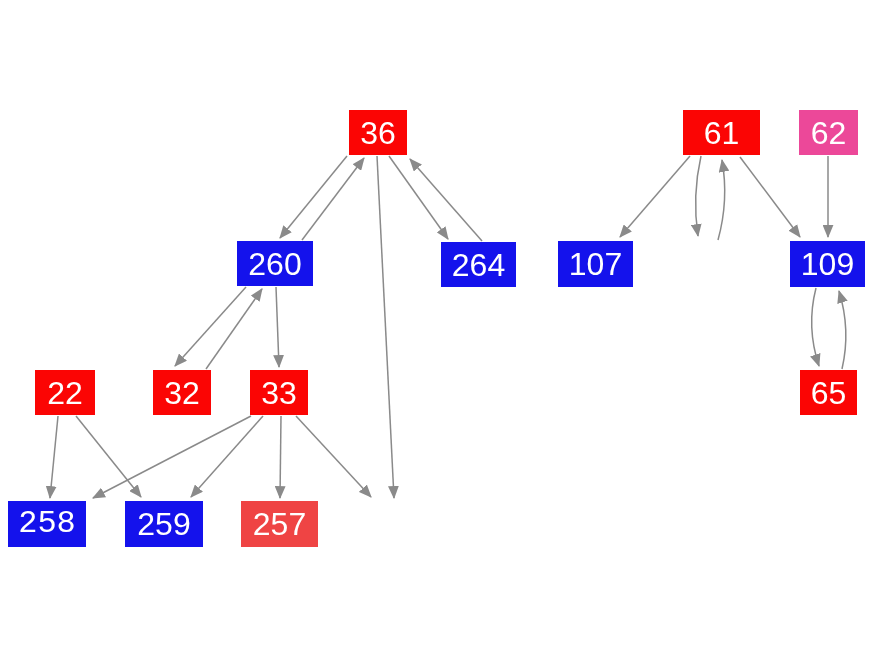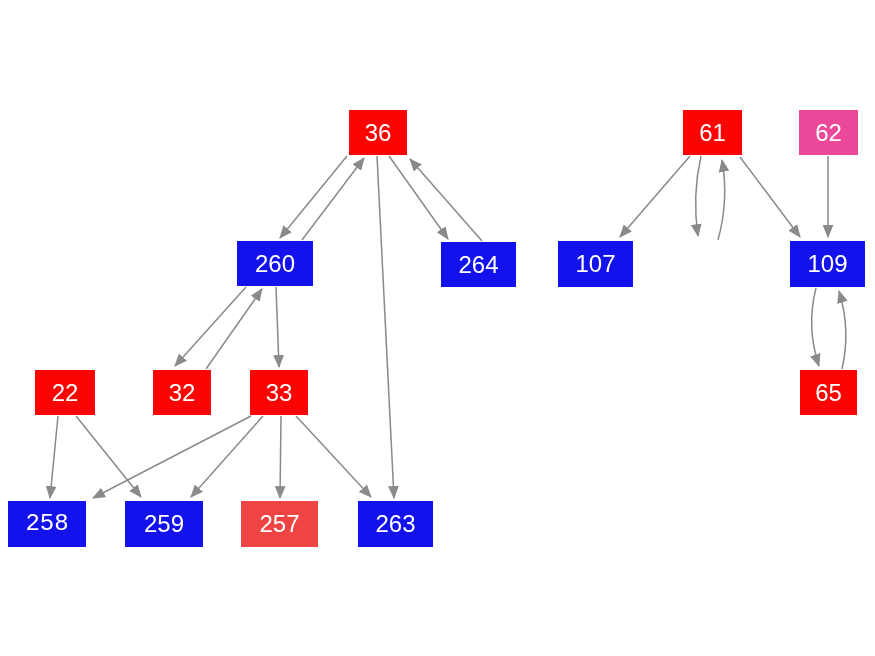--- a/index.html
+++ b/index.html
@@ -32,21 +32,21 @@
     top: 0;
     width: 875px;
     height: 656px;
   }
   .node {
     position: absolute;
     display: flex;
     align-items: center;
     justify-content: center;
     color: #ffffff;
-    font-size: 24px;
+    font-size: 32px;
     line-height: 1;
     user-select: none;
     cursor: pointer;
     box-sizing: border-box;
   }
 </style>
 </head>
 <body>
 
 <div class="canvas">
@@ -73,28 +73,27 @@
       <path d="M690,156 L620,237" class="edge" stroke="#8a8a8a" marker-end="url(#arrow)"></path>
       <path d="M701,156 Q692,196 698,236" class="edge" stroke="#8a8a8a" marker-end="url(#arrow)"></path>
       <path d="M718,240 Q729,200 722,160" class="edge" stroke="#8a8a8a" marker-end="url(#arrow)"></path>
       <path d="M740,157 L800,237" class="edge" stroke="#8a8a8a" marker-end="url(#arrow)"></path>
       <path d="M828,156 L828,237" class="edge" stroke="#8a8a8a" marker-end="url(#arrow)"></path>
       <path d="M816,288 Q806,327 819,366" class="edge" stroke="#8a8a8a" marker-end="url(#arrow)"></path>
       <path d="M842,369 Q851,330 839,291" class="edge" stroke="#8a8a8a" marker-end="url(#arrow)"></path>
     </svg>
   <div class="nodes-layer" id="nodes-layer">
       <div class="node" style="left: 349px; top: 110px; width: 58px; height: 45px; background: rgb(251, 5, 4); color: rgb(255, 255, 255);">36</div>
-      <div class="node" style="left: 683px; top: 110px; width: 59px; height: 45px; background: rgb(251, 5, 4); color: rgb(255, 255, 255);">61</div>
+      <div class="node" style="left: 683px; top: 110px; width: 77px; height: 45px; background: rgb(251, 5, 4); color: rgb(255, 255, 255);">61</div>
       <div class="node" style="left: 799px; top: 110px; width: 59px; height: 45px; background: #ec4899; color: rgb(255, 255, 255);">62</div>
       <div class="node" style="left: 237px; top: 241px; width: 76px; height: 45px; background: rgb(20, 18, 236); color: rgb(255, 255, 255);">260</div>
       <div class="node" style="left: 441px; top: 242px; width: 75px; height: 45px; background: rgb(20, 18, 236); color: rgb(255, 255, 255);">264</div>
       <div class="node" style="left: 558px; top: 241px; width: 75px; height: 46px; background: rgb(20, 18, 236); color: rgb(255, 255, 255);">107</div>
       <div class="node" style="left: 790px; top: 241px; width: 75px; height: 46px; background: rgb(20, 18, 236); color: rgb(255, 255, 255);">109</div>
       <div class="node" style="left: 35px; top: 370px; width: 60px; height: 45px; background: rgb(251, 5, 4); color: rgb(255, 255, 255);">22</div>
       <div class="node" style="left: 153px; top: 370px; width: 58px; height: 45px; background: rgb(251, 5, 4); color: rgb(255, 255, 255);">32</div>
       <div class="node" style="left: 250px; top: 370px; width: 58px; height: 45px; background: rgb(251, 5, 4); color: rgb(255, 255, 255);">33</div>
       <div class="node" style="left: 800px; top: 370px; width: 57px; height: 45px; background: rgb(251, 5, 4); color: rgb(255, 255, 255);">65</div>
       <div class="node" style="left: 8px; top: 501px; width: 78px; height: 46px; background: rgb(20, 18, 236); color: rgb(255, 255, 255); font-family: Liberation Mono, monospace;">258</div>
       <div class="node" style="left: 125px; top: 501px; width: 78px; height: 46px; background: rgb(20, 18, 236); color: rgb(255, 255, 255);">259</div>
       <div class="node" style="left: 241px; top: 501px; width: 77px; height: 46px; background: #ef4444; color: rgb(255, 255, 255);">257</div>
-      <div class="node" style="left: 358px; top: 501px; width: 75px; height: 46px; background: rgb(20, 18, 236); color: rgb(255, 255, 255);">263</div>
     </div>
 </div>
 
 </body></html>

